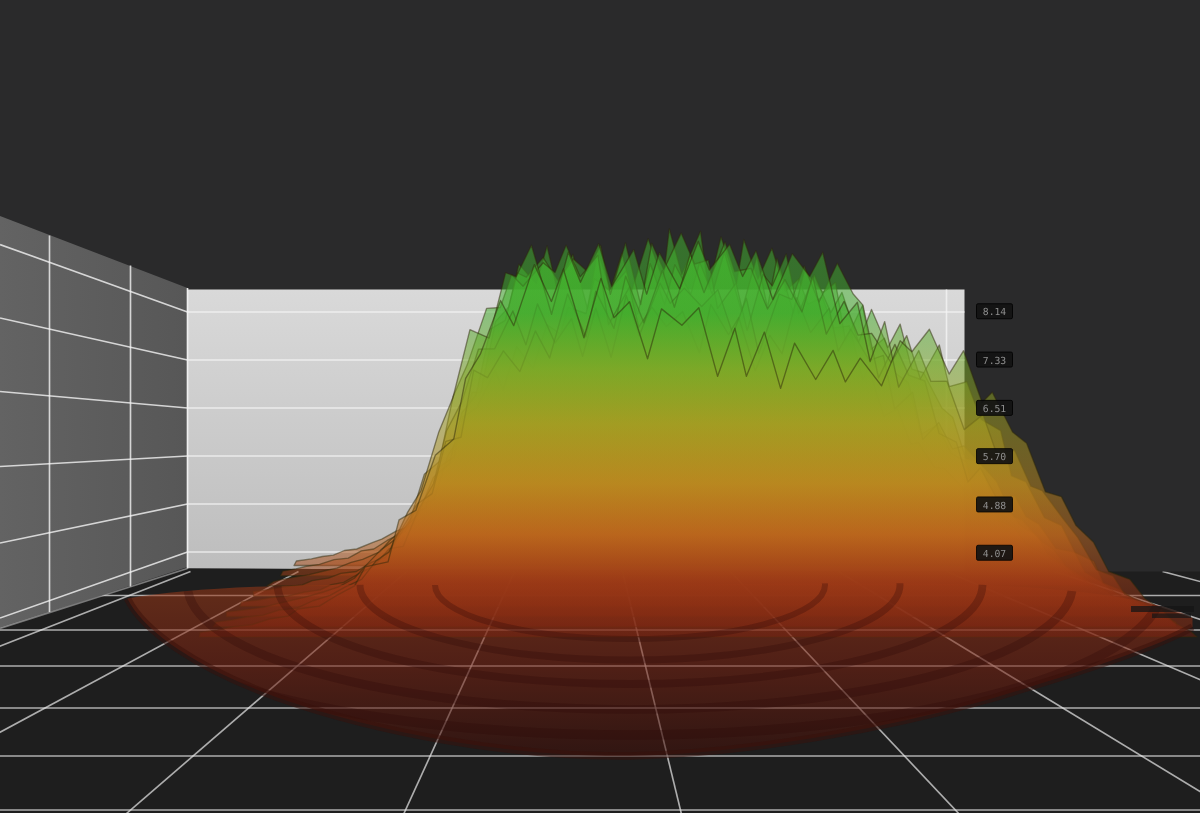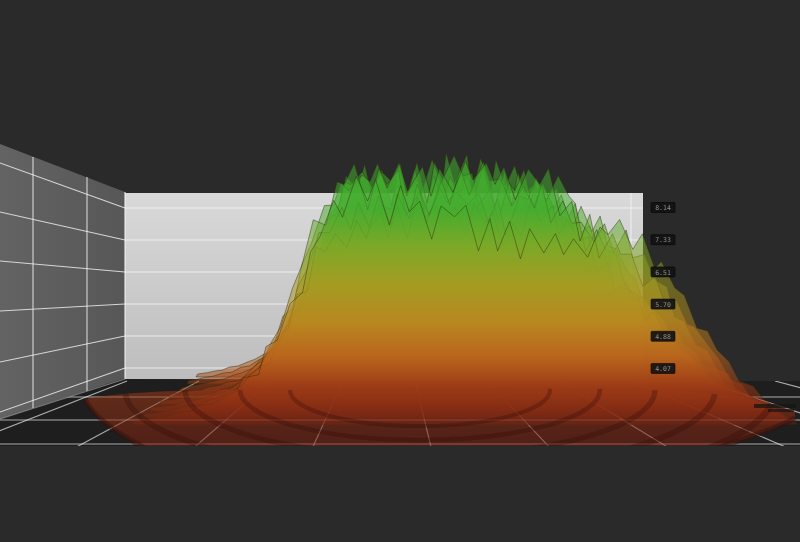--- a/index.html
+++ b/index.html
@@ -1,16 +1,16 @@
 <!DOCTYPE html>
 <html><head>
 <meta charset="utf-8">
 <style>
   html,body{margin:0;padding:0;background:#2a2a2b;}
-  .stage{position:relative;width:800px;height:446px;overflow:hidden;
+  .stage{position:relative;width:800px;height:542px;overflow:hidden;
          font-family:"DejaVu Sans Mono","Liberation Mono",monospace;}
   svg{display:block}
   text{font-family:"DejaVu Sans Mono","Liberation Mono",monospace;}
 </style>
 </head>
 <body>
 
 <div class="stage">
   <svg id="scene" width="800" height="542" viewBox="0 0 800 542">
     <defs id="g-defs">

